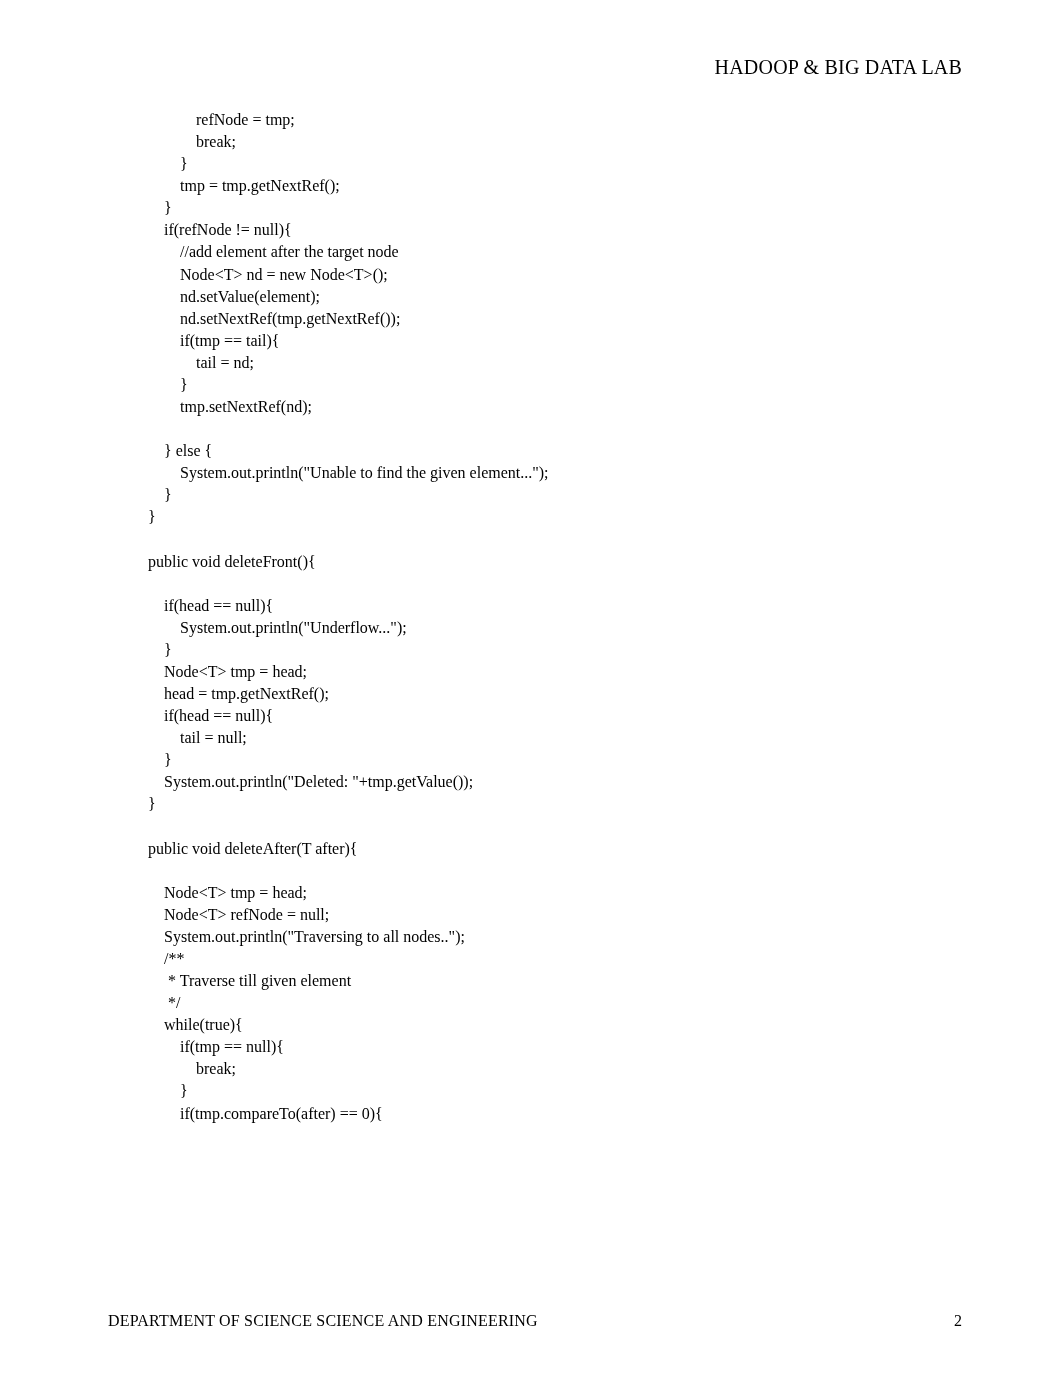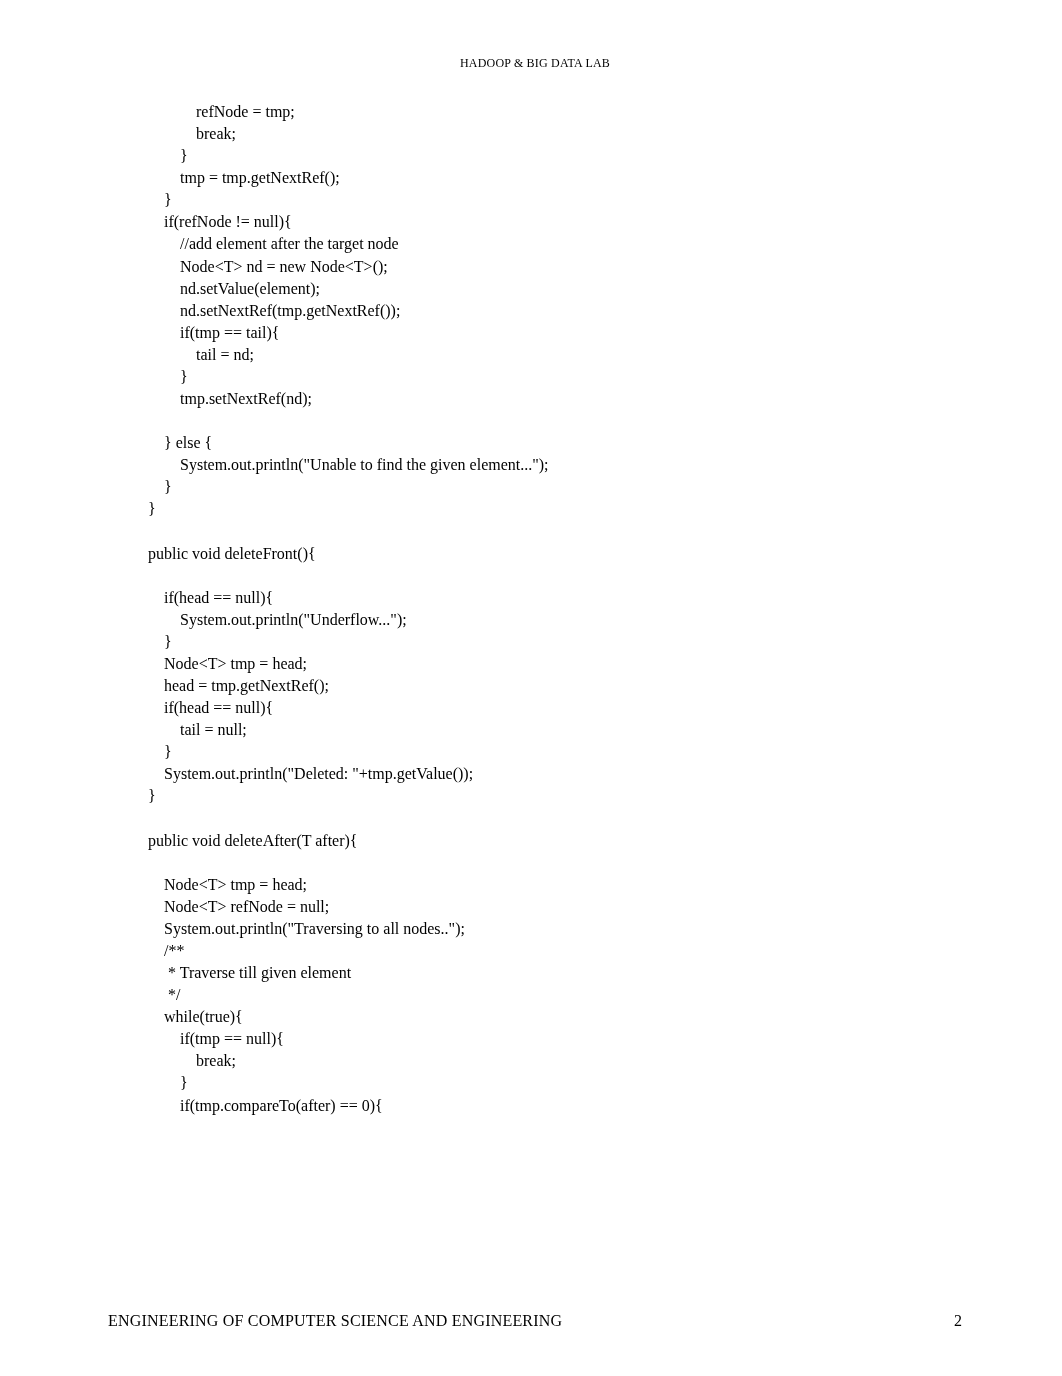--- a/index.html
+++ b/index.html
@@ -14,22 +14,22 @@
     position: relative;
     box-sizing: border-box;
   }
   .page {
     padding: 56px 100px 40px 108px;
     box-sizing: border-box;
     height: 100%;
     position: relative;
   }
   .header {
-    text-align: center;
-    font-size: 12px;
+    text-align: right;
+    font-size: 20px;
     margin-bottom: 30px;
     letter-spacing: 0.2px;
   }
   .code {
     font-family: "Times New Roman", Times, serif;
     font-size: 16px;
     white-space: pre;
     line-height: 1.38;
     margin-left: 40px;
     margin-top: 12px;
@@ -93,16 +93,16 @@
     /**
      * Traverse till given element
      */
     while(true){
         if(tmp == null){
             break;
         }
         if(tmp.compareTo(after) == 0){</div>
 
   <div class="footer">
-    <span class="footer-left">ENGINEERING OF COMPUTER SCIENCE AND ENGINEERING</span>
+    <span class="footer-left">DEPARTMENT OF SCIENCE SCIENCE AND ENGINEERING</span>
     <span class="footer-right">2</span>
   </div>
 </div>
 
 </body></html>

